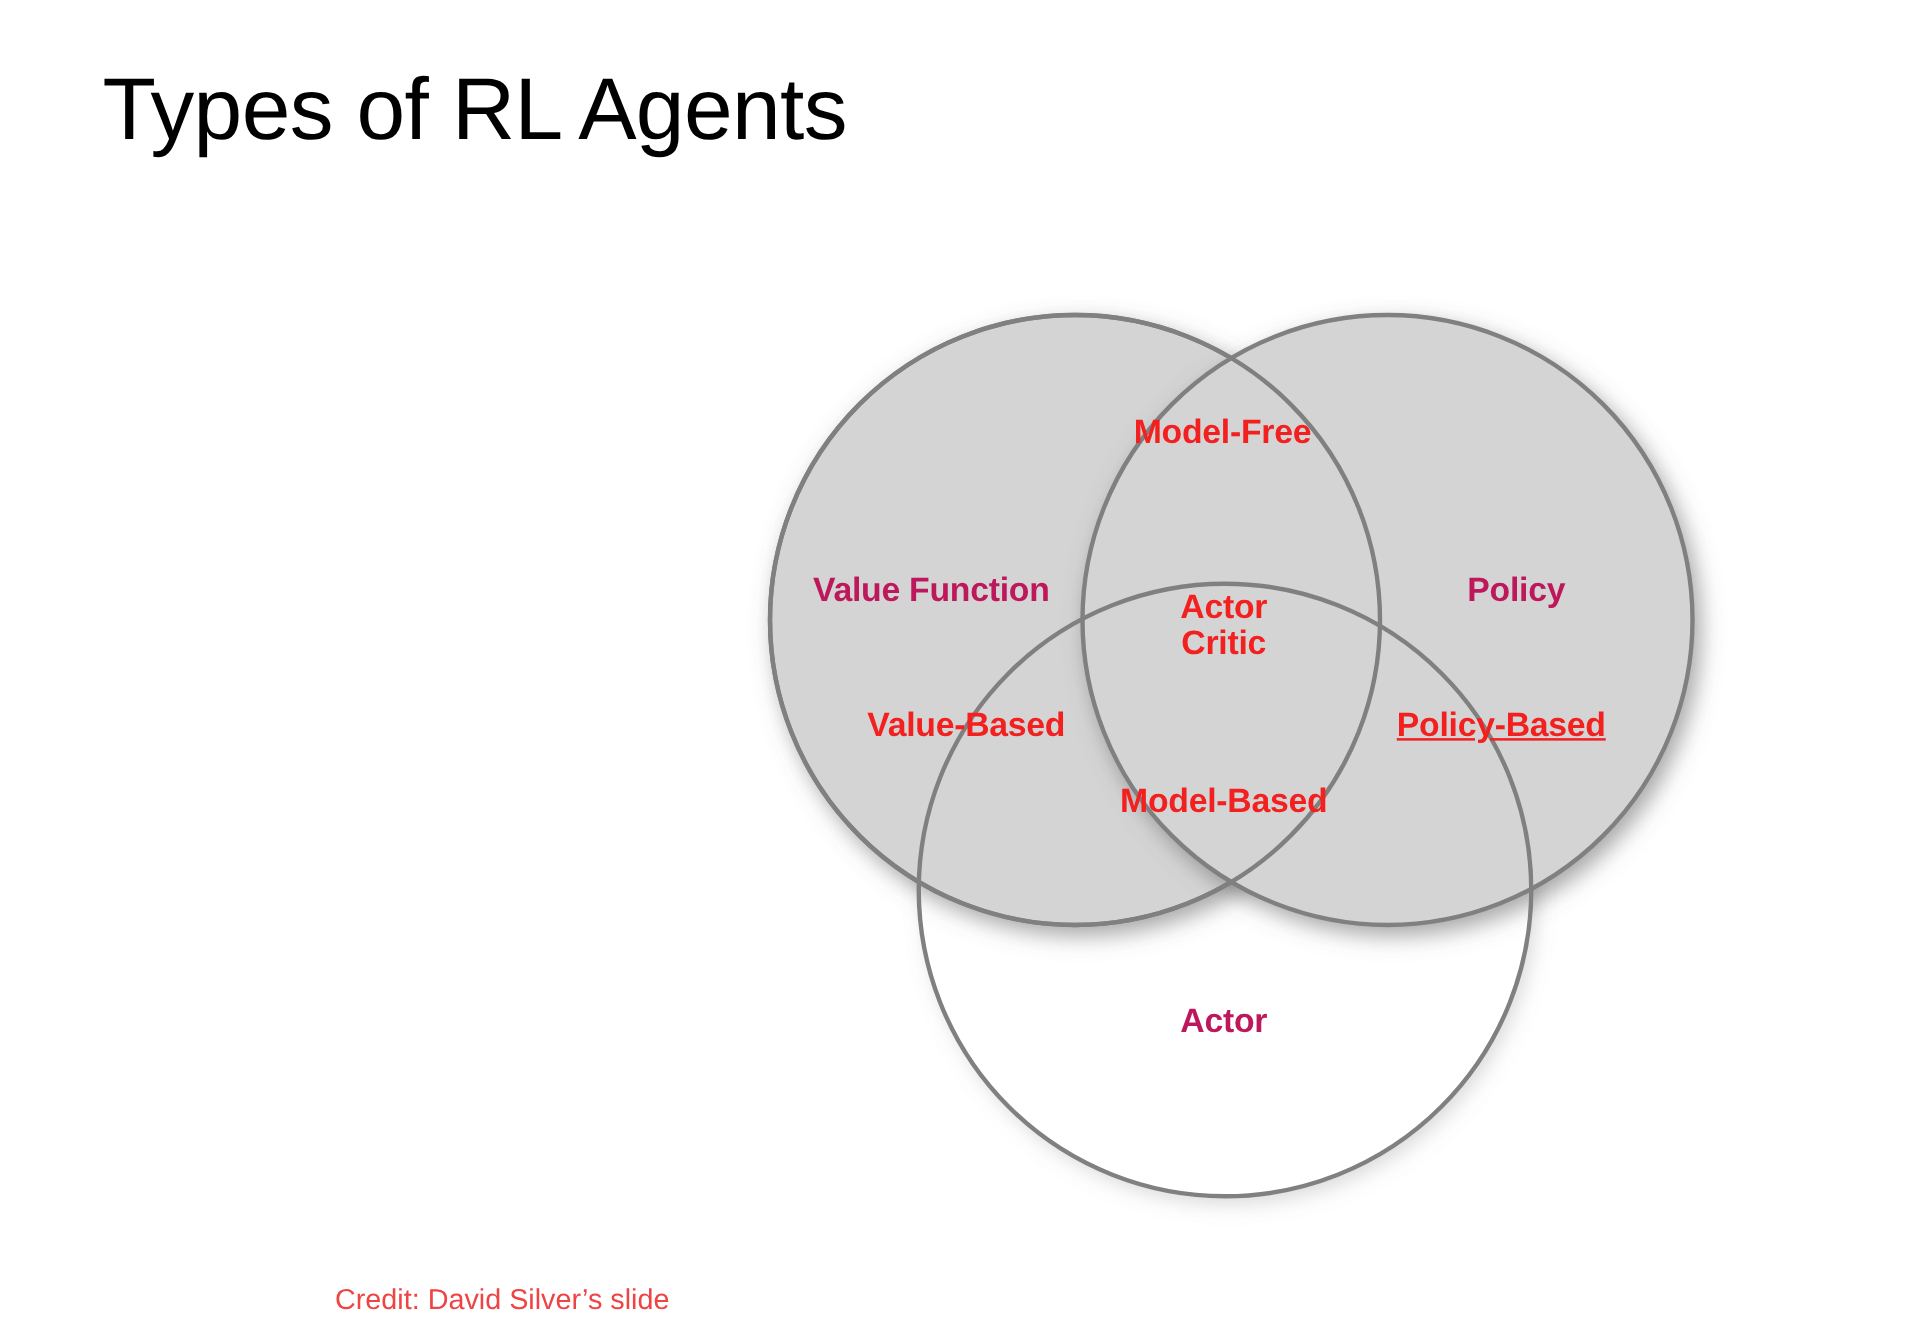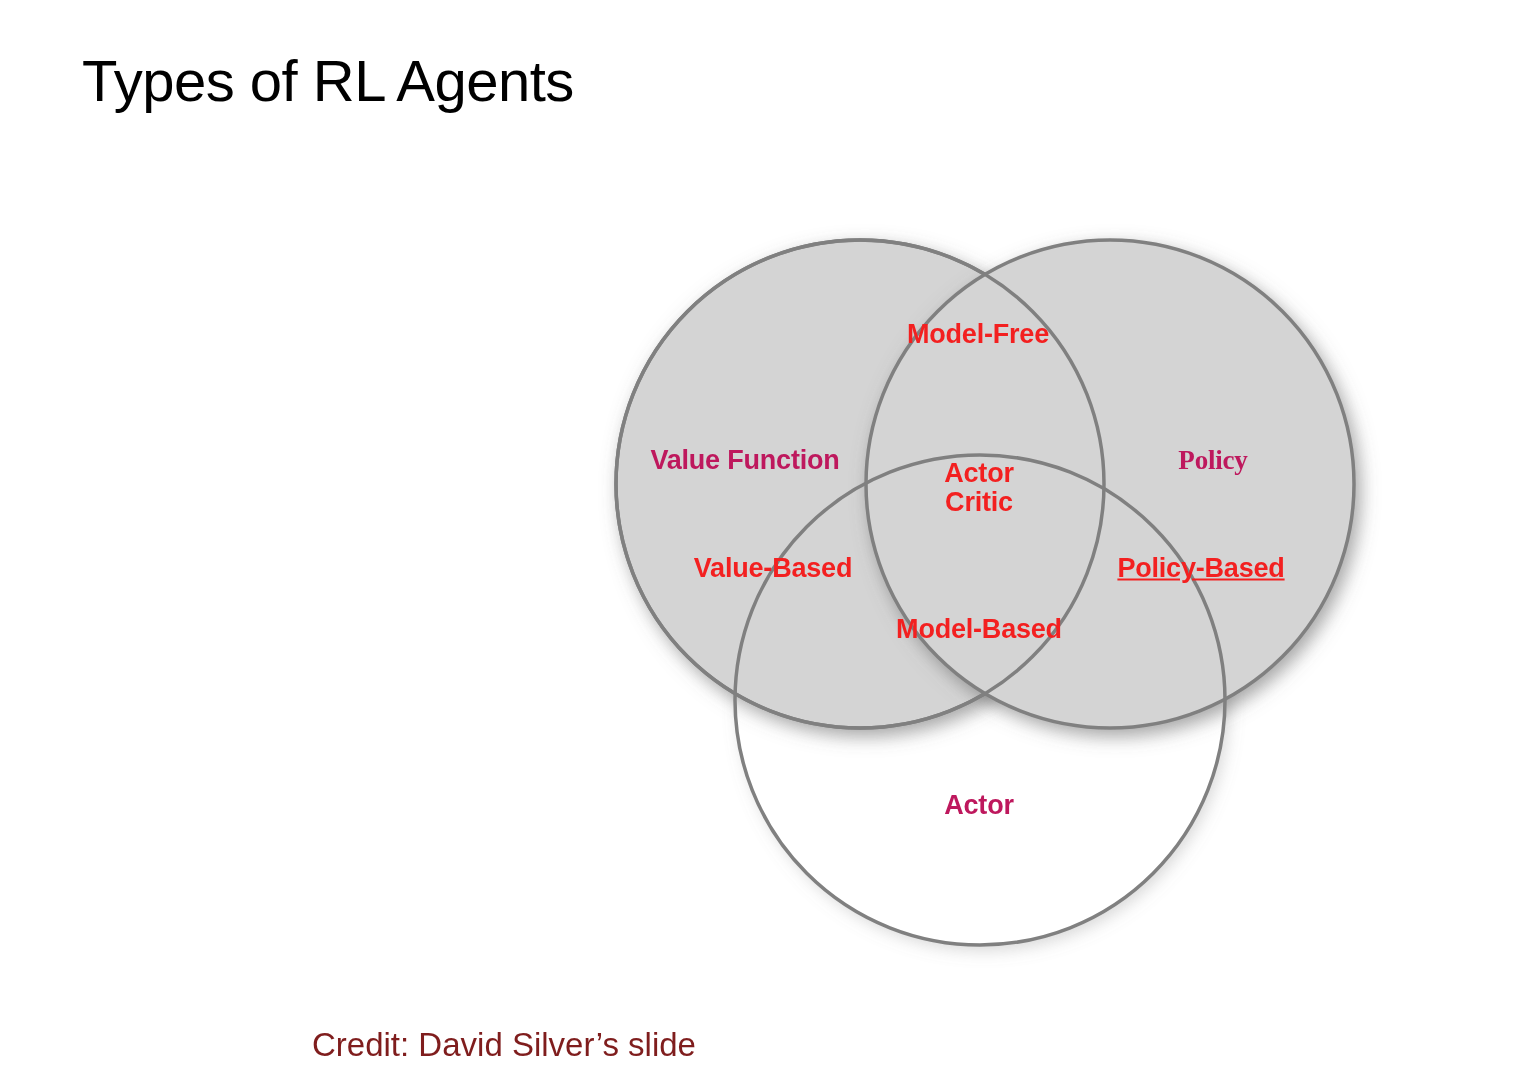--- a/index.html
+++ b/index.html
@@ -15,32 +15,32 @@
     font-family: "Liberation Sans", sans-serif;
   }
 
   
   #slide-title {
     position: absolute;
     left: 82px;
     top: 52px;
     font-family: "Liberation Sans", sans-serif;
     font-weight: 300;
-    font-size: 58px;
+    font-size: 70px;
     line-height: 1.0;
     color: #000000;
     letter-spacing: -0.5px;
     white-space: nowrap;
   }
 
   
   #venn-diagram {
     position: absolute;
     left: 0;
-    top: 0;
+    top: 12px;
     width: 1540px;
     height: 1010px;
   }
   #venn-svg {
     position: absolute;
     left: 0;
     top: 0;
   }
 
   
@@ -65,24 +65,23 @@
   .venn-label.red  { color: #f32020; }
   .venn-label.blue { color: #be185d; }
 
   
   #credit-line {
     position: absolute;
     left: 268px;
     top: 1026px;
     font-family: "Liberation Sans", sans-serif;
     font-weight: 400;
-    font-size: 33px;
-    color: #7f1d1d;
+    font-size: 23px;
+    color: #ef4444;
     white-space: nowrap;
-    margin-left: 44px;
   }
 </style>
 </head>
 <body>
 
 <div id="slide-title">Types of RL Agents</div>
 
 <div id="venn-diagram">
 
   <svg id="venn-svg" width="1540" height="1010" viewBox="0 0 1540 1010">
@@ -108,21 +107,21 @@
 
   <div id="venn-labels">
 
     <div class="venn-label red" style="left:978px;  top:334px;">Model-Free</div>
 
     <div class="venn-label blue" style="left:745px;  top:460px;">Value Function</div>
 
     <div class="venn-label red" style="left:979px;  top:472px;margin-top:16px;">Actor
 Critic</div>
 
-    <div class="venn-label blue" style="left:1213px; top:460px;font-family:Liberation Serif, serif;">Policy</div>
+    <div class="venn-label blue" style="left:1213px; top:460px;">Policy</div>
 
     <div class="venn-label red" style="left:773px;  top:568px;">Value-Based</div>
 
     <div class="venn-label red" style="left:1201px; top:568px;text-decoration:underline;">Policy-Based</div>
 
     <div class="venn-label red" style="left:979px;  top:629px;text-align:right;">Model-Based</div>
 
     <div class="venn-label blue" style="left:979px;  top:805px;">Actor</div>
 
   </div>

